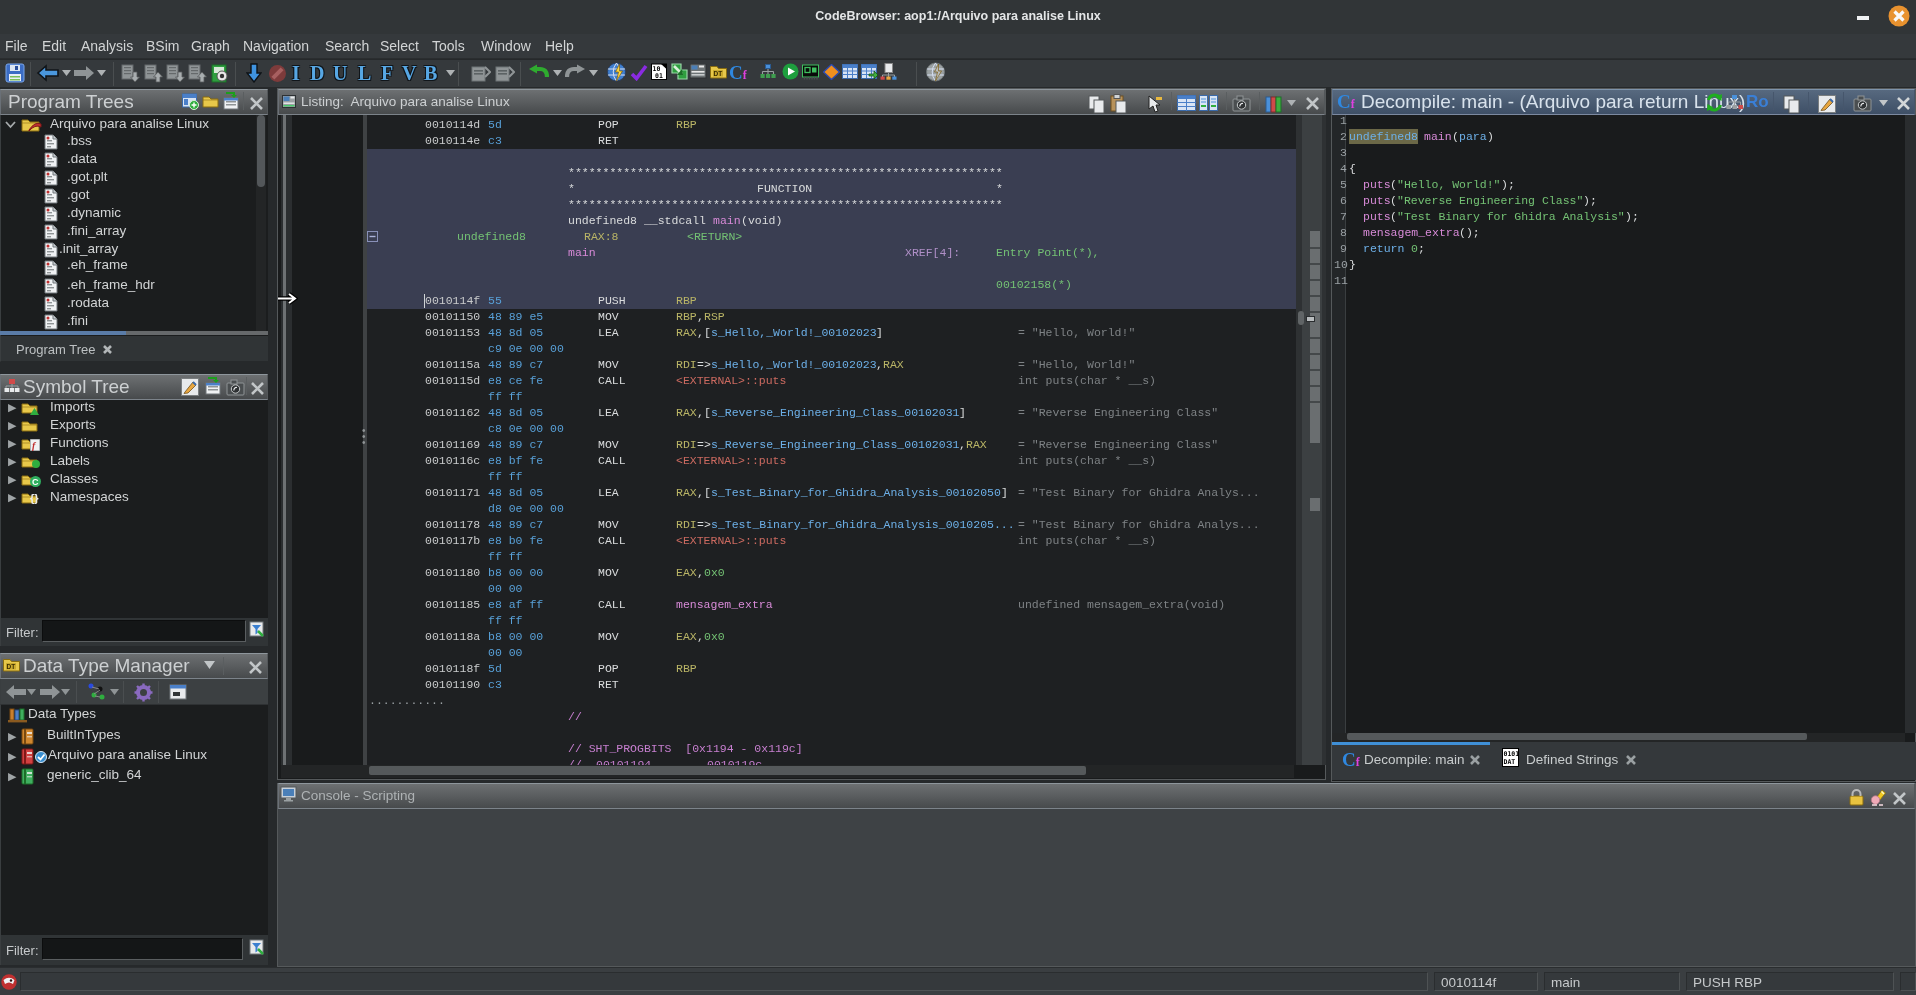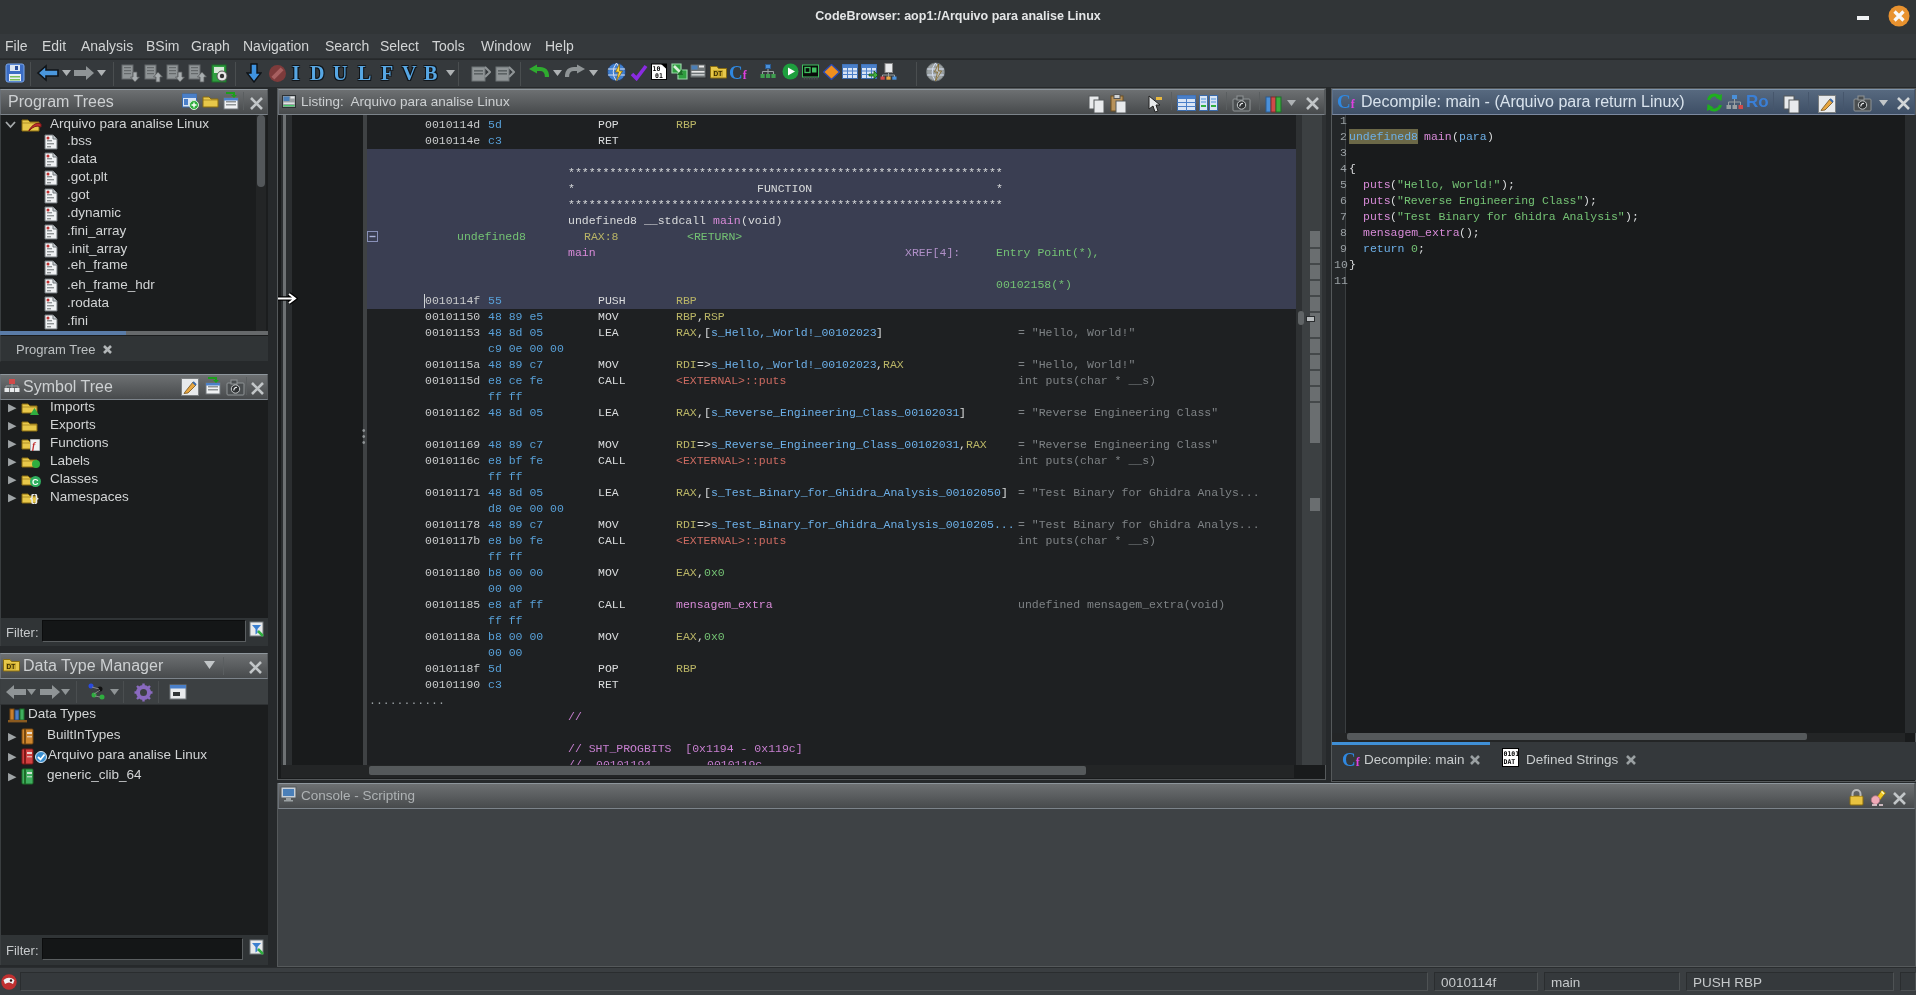--- a/index.html
+++ b/index.html
@@ -7,21 +7,21 @@
  font-family:"Liberation Sans",sans-serif;overflow:hidden}
 .abs{position:absolute}
 .row{position:absolute;height:16px}
 .row span{position:absolute;top:0;font-family:"Liberation Mono",monospace;font-size:11.5px;line-height:16px;white-space:pre}
 .hdr{position:absolute;height:26px;background:linear-gradient(#6d7072,#474a4c);
  border-top:1px solid #8e969c;border-left:1px solid #6a7077;border-right:1px solid #53575a;
  border-bottom:1px solid #7c838a;color:#cdd0d2;font-size:14px;line-height:24px}
 .dhdr{position:absolute;height:26px;background:linear-gradient(#57697f,#3e4f66);
  border-top:1px solid #7e94ac;border-left:1px solid #5e718a;border-right:1px solid #46566c;
  border-bottom:1px solid #7c89a0;color:#d8e2ec;font-size:14px;line-height:24px}
-.hdr .t,.dhdr .t{position:absolute;top:0;white-space:nowrap;font-size:16px}
+.hdr .t,.dhdr .t{position:absolute;top:0;white-space:nowrap;font-size:19px}
 .w{color:#dadcdd}.ad{color:#c9cbcc}.b{color:#58a0d8}.lb{color:#6db0e8}.r{color:#bab566}.g{color:#74c274}
 .p{color:#d78ad7}.re{color:#cc6a60}.cm{color:#7e8285}.lv{color:#b090c8}.mg{color:#c77fd0}
 .gy{color:#9aa0a4}
 .menu{position:absolute;top:0;color:#d2d4d5;font-size:14px;line-height:26px}
 .fbox{position:absolute;height:22px;background:#141617;border:1px solid #0c0d0e;border-bottom-color:#5a5e60;border-right-color:#5a5e60}
 .flt{position:absolute;color:#c6c9cb;font-size:13px}
 .treetxt{position:absolute;color:#d2d4d5;font-size:13.5px;white-space:nowrap}
 .chev{position:absolute;color:#9fa4a6;font-size:11px}
 
 </style></head><body>
@@ -317,21 +317,21 @@
     </svg>
 <div class="treetxt" style="left:67px;top:223px">.fini_array</div>
 <svg class="abs" style="left:44px;top:242px" width="14" height="16" viewBox="0 0 14 16">
       <path d="M1 1 L9 1 L13 5 L13 15 L1 15 Z" fill="#f0f2f4" stroke="#70767a"></path>
       <path d="M9 1 L9 5 L13 5" fill="#c8ced2" stroke="#70767a"></path>
       <rect x="3" y="6" width="5" height="1.4" fill="#8f9496"></rect>
       <rect x="3" y="9" width="7" height="1.4" fill="#8f9496"></rect>
       <rect x="3" y="12" width="4" height="1.4" fill="#8f9496"></rect>
       <circle cx="4" cy="4" r="1.5" fill="#c03030"></circle>
     </svg>
-<div class="treetxt" style="left:68px;top:241px">.init_array</div>
+<div class="treetxt" style="left:59px;top:241px">.init_array</div>
 <svg class="abs" style="left:44px;top:260px" width="14" height="16" viewBox="0 0 14 16">
       <path d="M1 1 L9 1 L13 5 L13 15 L1 15 Z" fill="#f0f2f4" stroke="#70767a"></path>
       <path d="M9 1 L9 5 L13 5" fill="#c8ced2" stroke="#70767a"></path>
       <rect x="3" y="6" width="5" height="1.4" fill="#8f9496"></rect>
       <rect x="3" y="9" width="7" height="1.4" fill="#8f9496"></rect>
       <rect x="3" y="12" width="4" height="1.4" fill="#8f9496"></rect>
       <circle cx="4" cy="4" r="1.5" fill="#c03030"></circle>
     </svg>
 <div class="treetxt" style="left:67px;top:257px">.eh_frame</div>
 <svg class="abs" style="left:44px;top:278px" width="14" height="16" viewBox="0 0 14 16">
@@ -720,20 +720,23 @@
     </div>
 <div class="row" style="left:278px;top:405px;width:1016px">
       <span class="ad" style="left:147px">00101162</span>
       <span class="b" style="left:210px">48 8d 05</span>
       <span class="w" style="left:320px">LEA</span>
       <span class="r" style="left:398px">RAX</span>
       <span class="w" style="left:419px">,[</span>
       <span class="lb" style="left:433px">s_Reverse_Engineering_Class_00102031</span>
       <span class="w" style="left:681px">]</span>
       <span class="cm" style="left:740px">= "Reverse Engineering Class"</span>
+    </div>
+<div class="row" style="left:278px;top:421px;width:1016px">
+      <span class="b" style="left:210px">c8 0e 00 00</span>
     </div>
 <div class="row" style="left:278px;top:437px;width:1016px">
       <span class="ad" style="left:147px">00101169</span>
       <span class="b" style="left:210px">48 89 c7</span>
       <span class="w" style="left:320px">MOV</span>
       <span class="r" style="left:398px">RDI</span>
       <span class="w" style="left:419px">=&gt;</span>
       <span class="lb" style="left:433px">s_Reverse_Engineering_Class_00102031</span>
       <span class="w" style="left:681px">,</span>
       <span class="r" style="left:688px">RAX</span>

